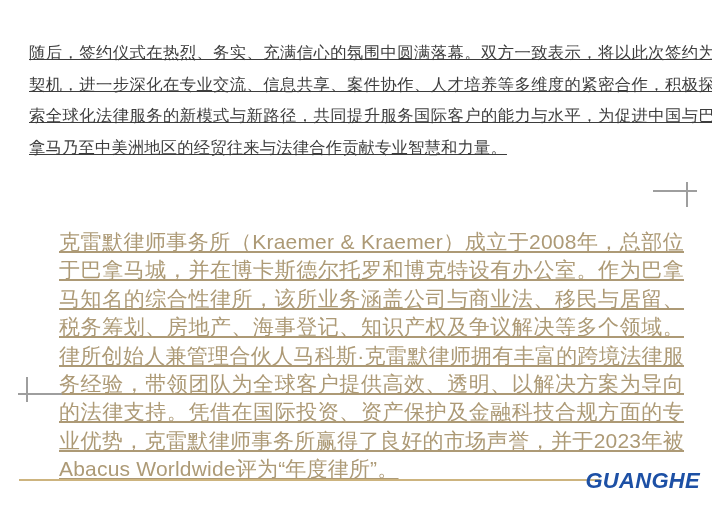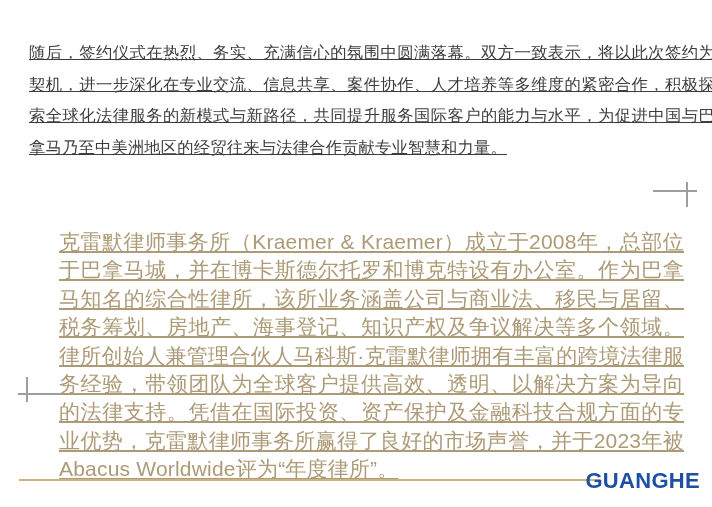--- a/index.html
+++ b/index.html
@@ -47,20 +47,21 @@
     background:var(--gold-rule);
   }
   #logo{
     position:absolute;
     right:12px;top:469px;
     font-size:22px;line-height:24px;
     font-weight:bold;
     letter-spacing:0.3px;
     color:var(--logo-blue);
     white-space:nowrap;
+    font-style:italic;
   }
 </style>
 </head>
 <body>
 
 <p id="p1" class="para">随后，签约仪式在热烈、务实、充满信心的氛围中圆满落幕。双方一致表示，将以此次签约为契机，进一步深化在专业交流、信息共享、案件协作、人才培养等多维度的紧密合作，积极探索全球化法律服务的新模式与新路径，共同提升服务国际客户的能力与水平，为促进中国与巴拿马乃至中美洲地区的经贸往来与法律合作贡献专业智慧和力量。</p>
 
 <div class="mark-line" id="mark-tr-h"></div>
 <div class="mark-line" id="mark-tr-v"></div>
 

